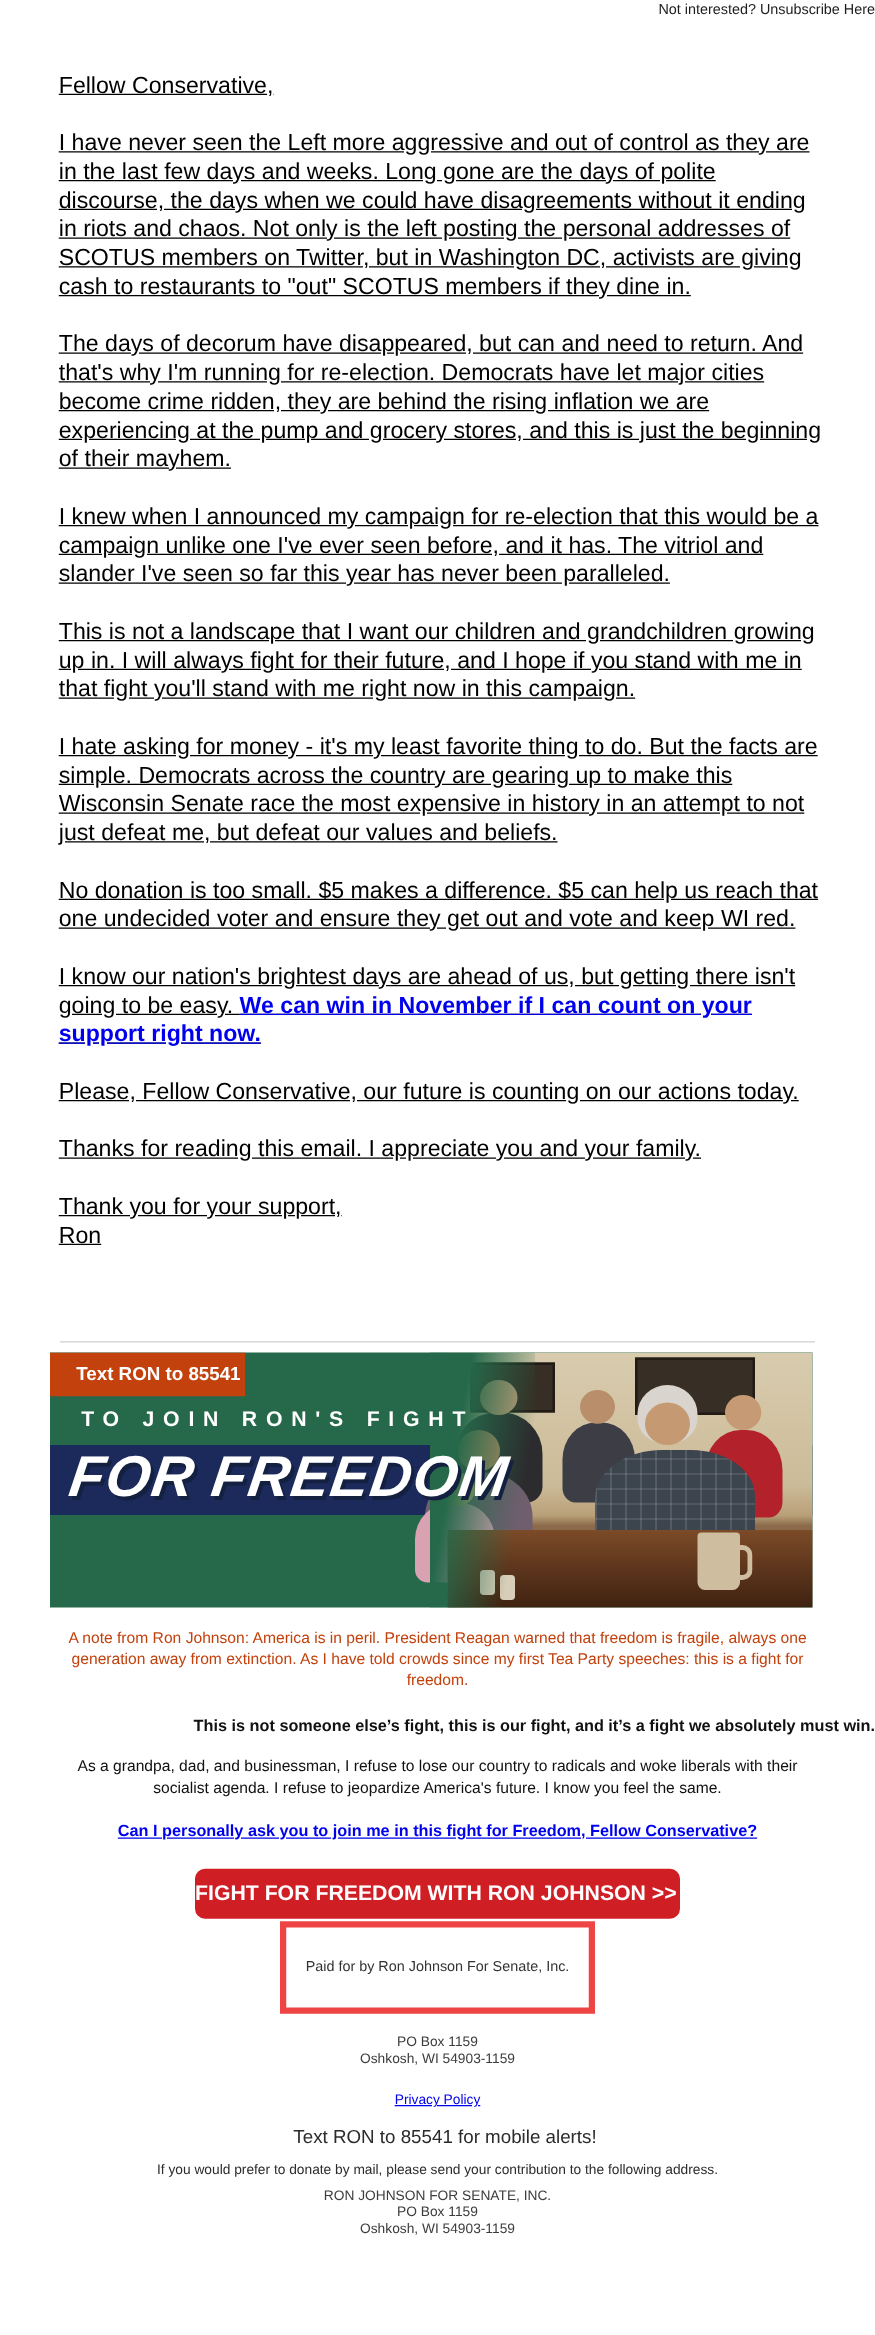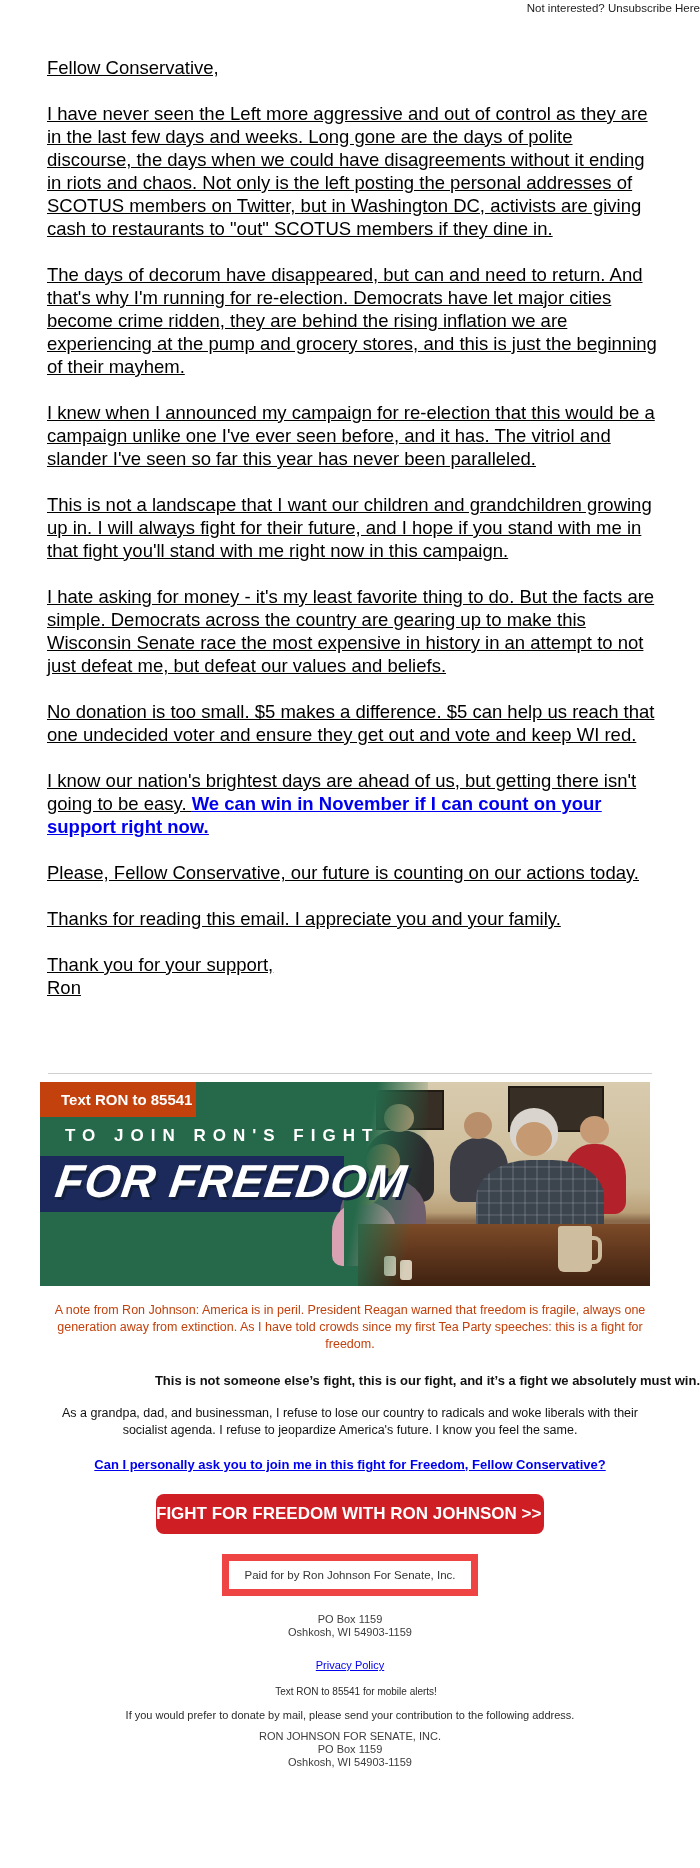--- a/index.html
+++ b/index.html
@@ -53,24 +53,24 @@
   .s1{left:26px;} .s2{left:42px;bottom:6px;}
   .blend{position:absolute;left:-14px;top:0;width:84px;height:204px;background:linear-gradient(100deg,#25694a 28%,rgba(37,105,74,0) 78%);}
 
   
   .footer{text-align:center;}
   .note{width:608px;margin:16px auto 0;font-size:12.5px;line-height:17px;color:#c2410c;}
   .boldline{margin:20px auto 0;font-size:13px;font-weight:bold;color:#111;text-align:right;}
   .grandpa{width:620px;margin:17px auto 0;font-size:12.5px;line-height:17px;color:#111;}
   .ask{display:inline-block;margin:18px auto 0;font-size:13px;font-weight:bold;color:#0000EE;text-decoration:underline;cursor:pointer;}
   .cta{display:block;width:388px;height:40px;margin:21px auto 0;background:#d01e25;border-radius:8px;color:#ffffff;font-weight:bold;font-size:17px;line-height:40px;text-align:left;cursor:pointer;border:none;}
-  .paidbox{display:inline-block;margin:20px auto 0;border:7px solid #ef4444;padding:8px 16px;font-size:11.5px;color:#333;}
+  .paidbox{display:inline-block;margin:2px auto 0;border:5px solid #ef4444;padding:26px 16px;font-size:11.5px;color:#333;}
   .addr{margin:17px auto 0;font-size:11px;line-height:13px;color:#3c3c3c;}
   .privacy{display:inline-block;margin:20px auto 0;font-size:11px;color:#0000EE;text-decoration:underline;cursor:pointer;}
-  .mobile{margin:13px auto 0;font-size:10px;color:#2b2b2b;padding-left:12px;}
+  .mobile{margin:13px auto 0;font-size:15px;color:#2b2b2b;padding-left:12px;}
   .mailnote{margin:12px auto 0;font-size:11px;color:#2b2b2b;}
   .org{margin:9px auto 0;font-size:11px;line-height:13px;color:#3c3c3c;}
 </style>
 </head>
 <body>
 
 <div class="topline">
   <span>Not interested?</span>
   <span> </span>
   <span class="unsub">Unsubscribe Here</span>

